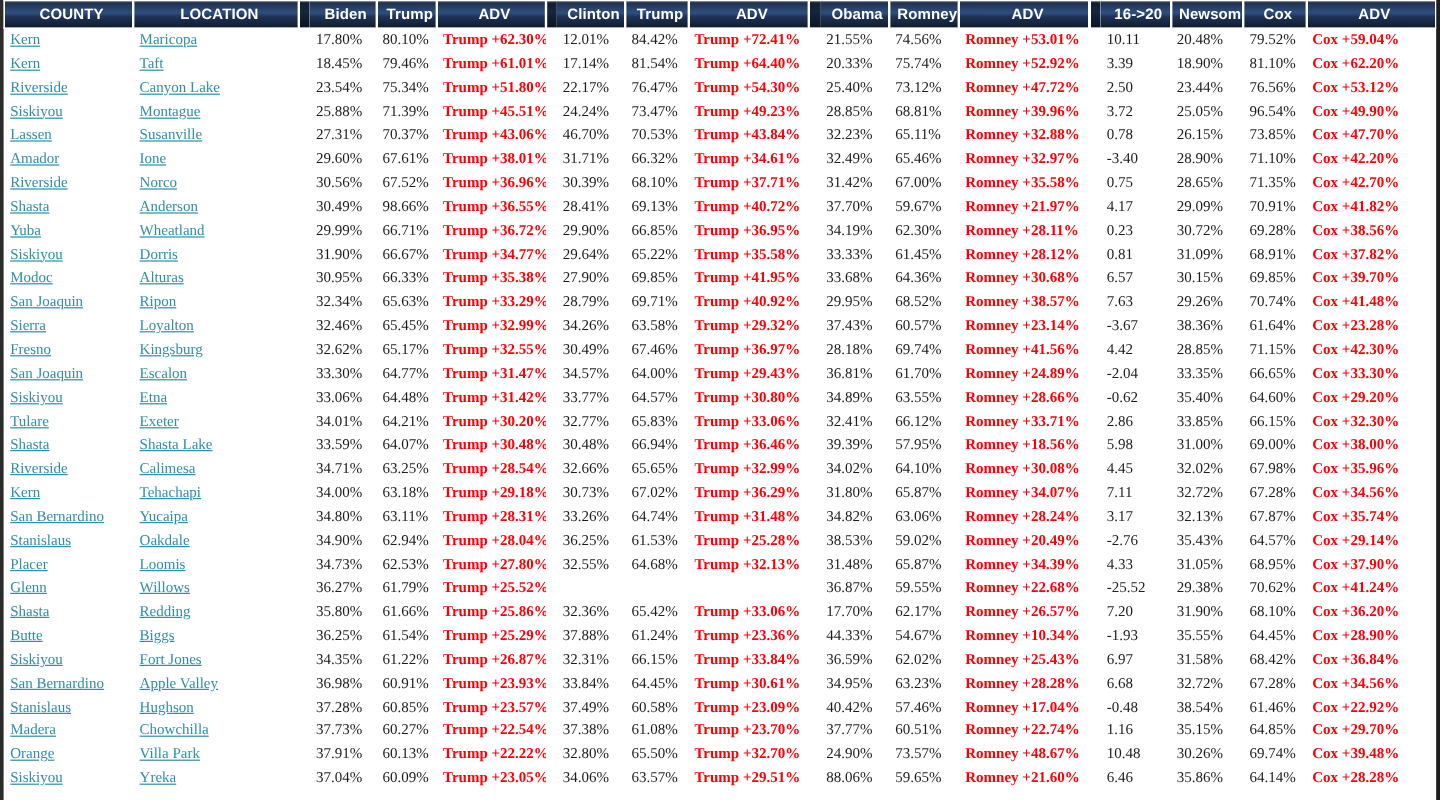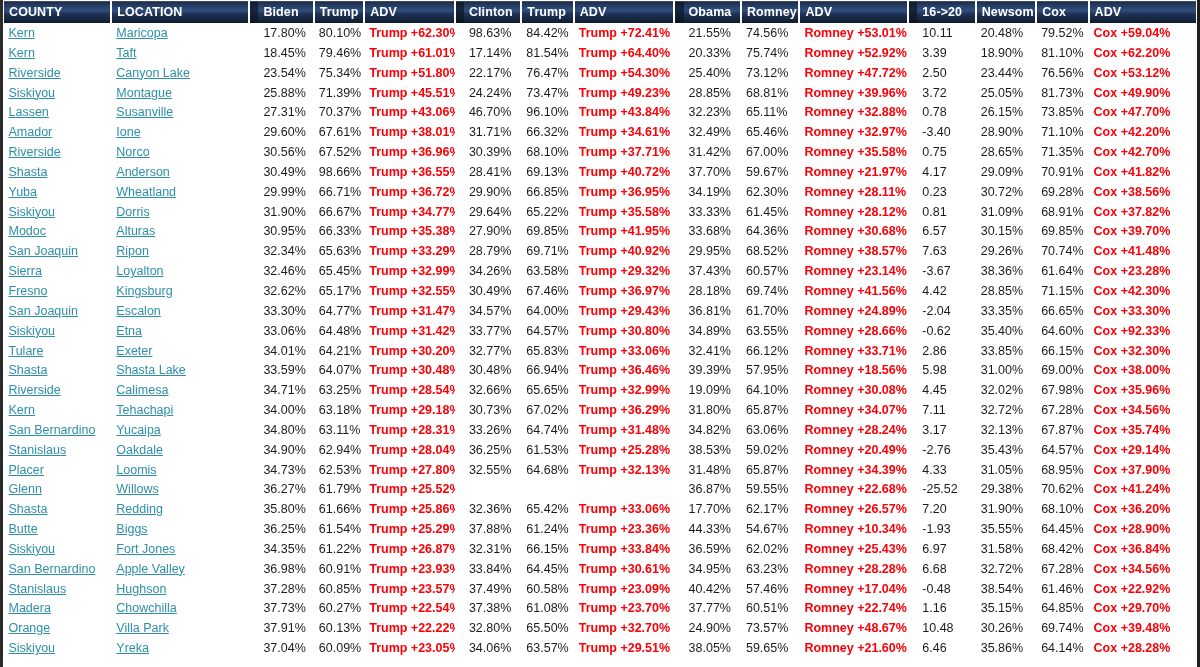--- a/index.html
+++ b/index.html
@@ -39,21 +39,21 @@
     margin: 0;
   }
 
   
   thead tr.header-row {
     height: 22px;
   }
   thead th {
     padding: 0 0 0 5px;
     margin: 0;
-    text-align: left;
+    text-align: center;
     vertical-align: middle;
     color: #ffffff;
     font-size: 12.5px;
     font-weight: bold;
     letter-spacing: 0.1px;
     height: 22px;
     background: linear-gradient(to bottom,
       #1b2b46 0%,
       #24395e 14%,
       #2f4f7f 42%,
@@ -77,21 +77,21 @@
       #16263d 35%,
       #101c2e 70%,
       #0a1421 100%);
     border-right: none;
     border-top: 1px solid #ffffff;
     border-bottom: 1px solid #ffffff;
     padding: 0;
   }
 
   
-  tbody tr { height: 19.85px; }
+  tbody tr { height: 19.85px; font-family: Liberation Serif, serif; }
   tbody td {
     padding: 0 6px 0 5px;
     font-size: 12.5px;
     color: #1a1a1a;
     white-space: nowrap;
     overflow: hidden;
     vertical-align: middle;
     line-height: 19.85px;
   }
   td.link-cell a,
@@ -158,21 +158,21 @@
 
     <tbody id="table-body">
         <tr>
           <td class="link-cell"><span class="lnk">Kern</span></td>
           <td class="link-cell"><span class="lnk">Maricopa</span></td>
           <td class="gapcell"></td>
           <td class="num">17.80%</td>
           <td class="num">80.10%</td>
           <td class="adv">Trump +62.30%</td>
           <td class="gapcell"></td>
-          <td class="num">98.63%</td>
+          <td class="num">12.01%</td>
           <td class="num">84.42%</td>
           <td class="adv">Trump +72.41%</td>
           <td class="gapcell"></td>
           <td class="num">21.55%</td>
           <td class="num">74.56%</td>
           <td class="adv">Romney +53.01%</td>
           <td class="gapcell"></td>
           <td class="num">10.11</td>
           <td class="num">20.48%</td>
           <td class="num">79.52%</td>
@@ -231,33 +231,33 @@
           <td class="num">24.24%</td>
           <td class="num">73.47%</td>
           <td class="adv">Trump +49.23%</td>
           <td class="gapcell"></td>
           <td class="num">28.85%</td>
           <td class="num">68.81%</td>
           <td class="adv">Romney +39.96%</td>
           <td class="gapcell"></td>
           <td class="num">3.72</td>
           <td class="num">25.05%</td>
-          <td class="num">81.73%</td>
+          <td class="num">96.54%</td>
           <td class="adv">Cox +49.90%</td>
         </tr>
         <tr>
           <td class="link-cell"><span class="lnk">Lassen</span></td>
           <td class="link-cell"><span class="lnk">Susanville</span></td>
           <td class="gapcell"></td>
           <td class="num">27.31%</td>
           <td class="num">70.37%</td>
           <td class="adv">Trump +43.06%</td>
           <td class="gapcell"></td>
           <td class="num">46.70%</td>
-          <td class="num">96.10%</td>
+          <td class="num">70.53%</td>
           <td class="adv">Trump +43.84%</td>
           <td class="gapcell"></td>
           <td class="num">32.23%</td>
           <td class="num">65.11%</td>
           <td class="adv">Romney +32.88%</td>
           <td class="gapcell"></td>
           <td class="num">0.78</td>
           <td class="num">26.15%</td>
           <td class="num">73.85%</td>
           <td class="adv">Cox +47.70%</td>
@@ -484,21 +484,21 @@
           <td class="num">64.57%</td>
           <td class="adv">Trump +30.80%</td>
           <td class="gapcell"></td>
           <td class="num">34.89%</td>
           <td class="num">63.55%</td>
           <td class="adv">Romney +28.66%</td>
           <td class="gapcell"></td>
           <td class="num">-0.62</td>
           <td class="num">35.40%</td>
           <td class="num">64.60%</td>
-          <td class="adv">Cox +92.33%</td>
+          <td class="adv">Cox +29.20%</td>
         </tr>
         <tr>
           <td class="link-cell"><span class="lnk">Tulare</span></td>
           <td class="link-cell"><span class="lnk">Exeter</span></td>
           <td class="gapcell"></td>
           <td class="num">34.01%</td>
           <td class="num">64.21%</td>
           <td class="adv">Trump +30.20%</td>
           <td class="gapcell"></td>
           <td class="num">32.77%</td>
@@ -540,21 +540,21 @@
           <td class="link-cell"><span class="lnk">Calimesa</span></td>
           <td class="gapcell"></td>
           <td class="num">34.71%</td>
           <td class="num">63.25%</td>
           <td class="adv">Trump +28.54%</td>
           <td class="gapcell"></td>
           <td class="num">32.66%</td>
           <td class="num">65.65%</td>
           <td class="adv">Trump +32.99%</td>
           <td class="gapcell"></td>
-          <td class="num">19.09%</td>
+          <td class="num">34.02%</td>
           <td class="num">64.10%</td>
           <td class="adv">Romney +30.08%</td>
           <td class="gapcell"></td>
           <td class="num">4.45</td>
           <td class="num">32.02%</td>
           <td class="num">67.98%</td>
           <td class="adv">Cox +35.96%</td>
         </tr>
         <tr>
           <td class="link-cell"><span class="lnk">Kern</span></td>
@@ -813,21 +813,21 @@
           <td class="link-cell"><span class="lnk">Yreka</span></td>
           <td class="gapcell"></td>
           <td class="num">37.04%</td>
           <td class="num">60.09%</td>
           <td class="adv">Trump +23.05%</td>
           <td class="gapcell"></td>
           <td class="num">34.06%</td>
           <td class="num">63.57%</td>
           <td class="adv">Trump +29.51%</td>
           <td class="gapcell"></td>
-          <td class="num">38.05%</td>
+          <td class="num">88.06%</td>
           <td class="num">59.65%</td>
           <td class="adv">Romney +21.60%</td>
           <td class="gapcell"></td>
           <td class="num">6.46</td>
           <td class="num">35.86%</td>
           <td class="num">64.14%</td>
           <td class="adv">Cox +28.28%</td>
         </tr>
       </tbody>
   </table>

